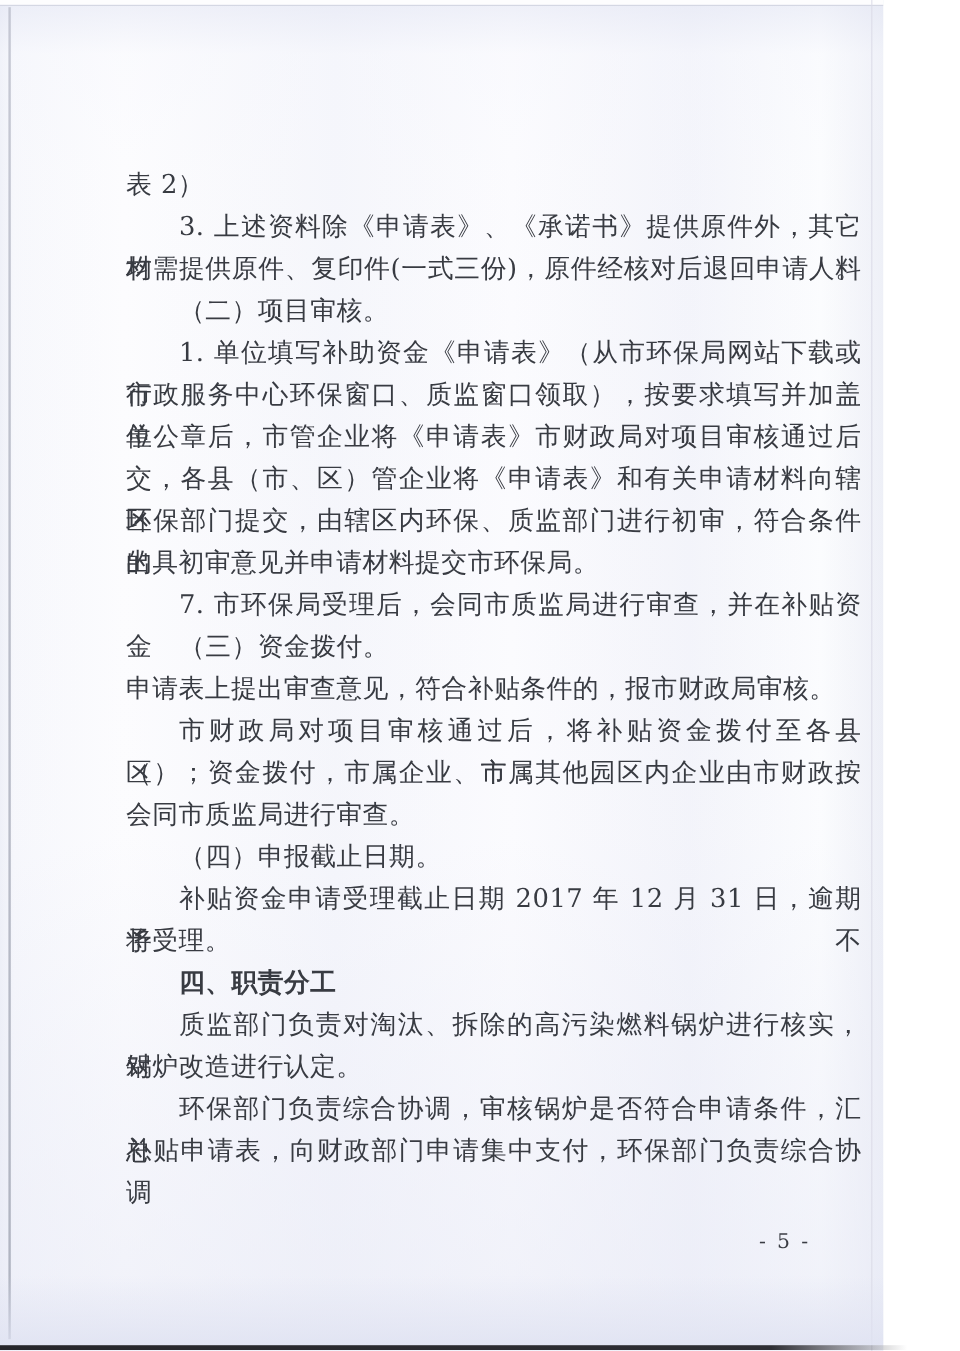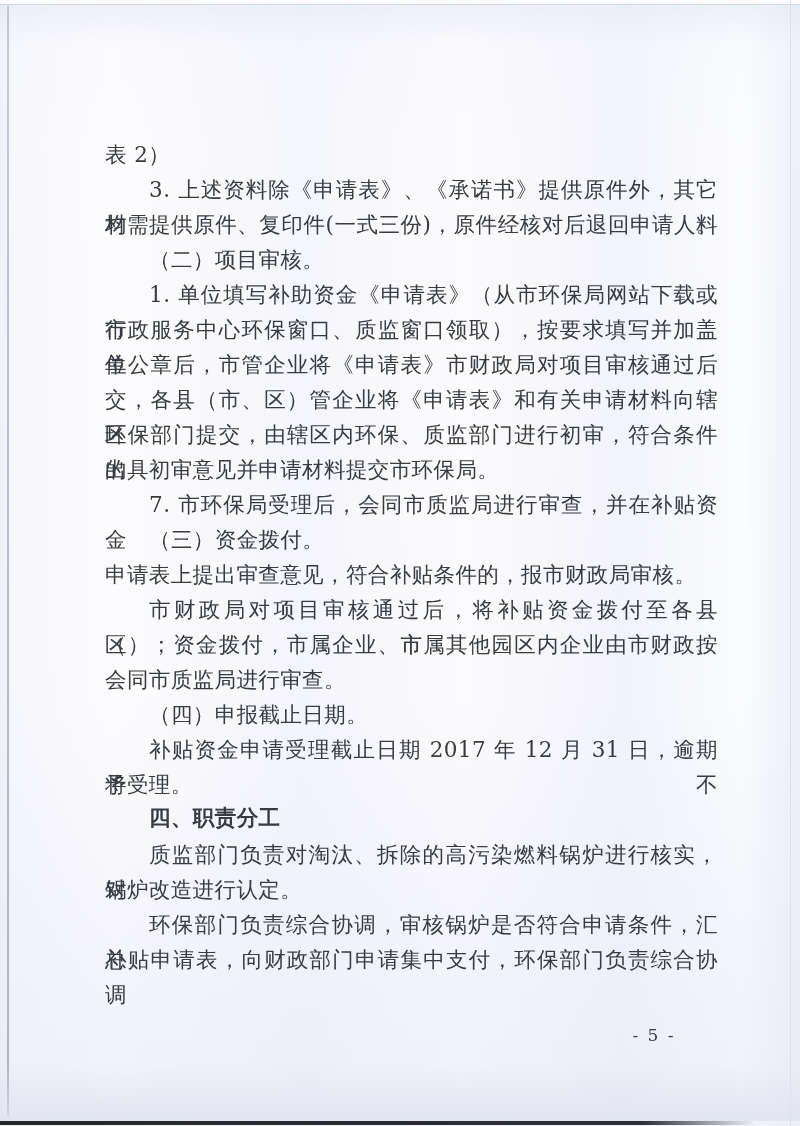--- a/index.html
+++ b/index.html
@@ -7,21 +7,21 @@
     padding: 0;
     width: 800px;
     height: 1126px;
     overflow: hidden;
     font-family: "DejaVu Serif", serif;
   }
 
   
   .scan-page {
     position: relative;
-    width: 800px;
+    width: 736px;
     height: 1126px;
     background:
       linear-gradient(180deg,
         rgba(226,229,243,0.55) 0px,
         rgba(247,248,253,0.35) 45px,
         rgba(252,252,254,0.15) 140px,
         rgba(250,250,253,0.10) 62%,
         rgba(232,234,246,0.55) 96%,
         rgba(238,240,249,0.75) 100%),
       linear-gradient(90deg,
@@ -67,21 +67,21 @@
     line-height: 35px;
     letter-spacing: 0.4px;
   }
   .ind { text-indent: 2.05em; }
   .fill {
     text-align: justify;
     text-align-last: justify;
     text-justify: inter-character;
   }
   .hd {
-    font-family: Liberation Mono, monospace;
+    font-family: Liberation Serif, serif;
     font-weight: 700;
   }
 
   .page-num {
     position: absolute;
     top: 1020px;
     left: 616px;
     width: 76px;
     height: 30px;
     line-height: 30px;

